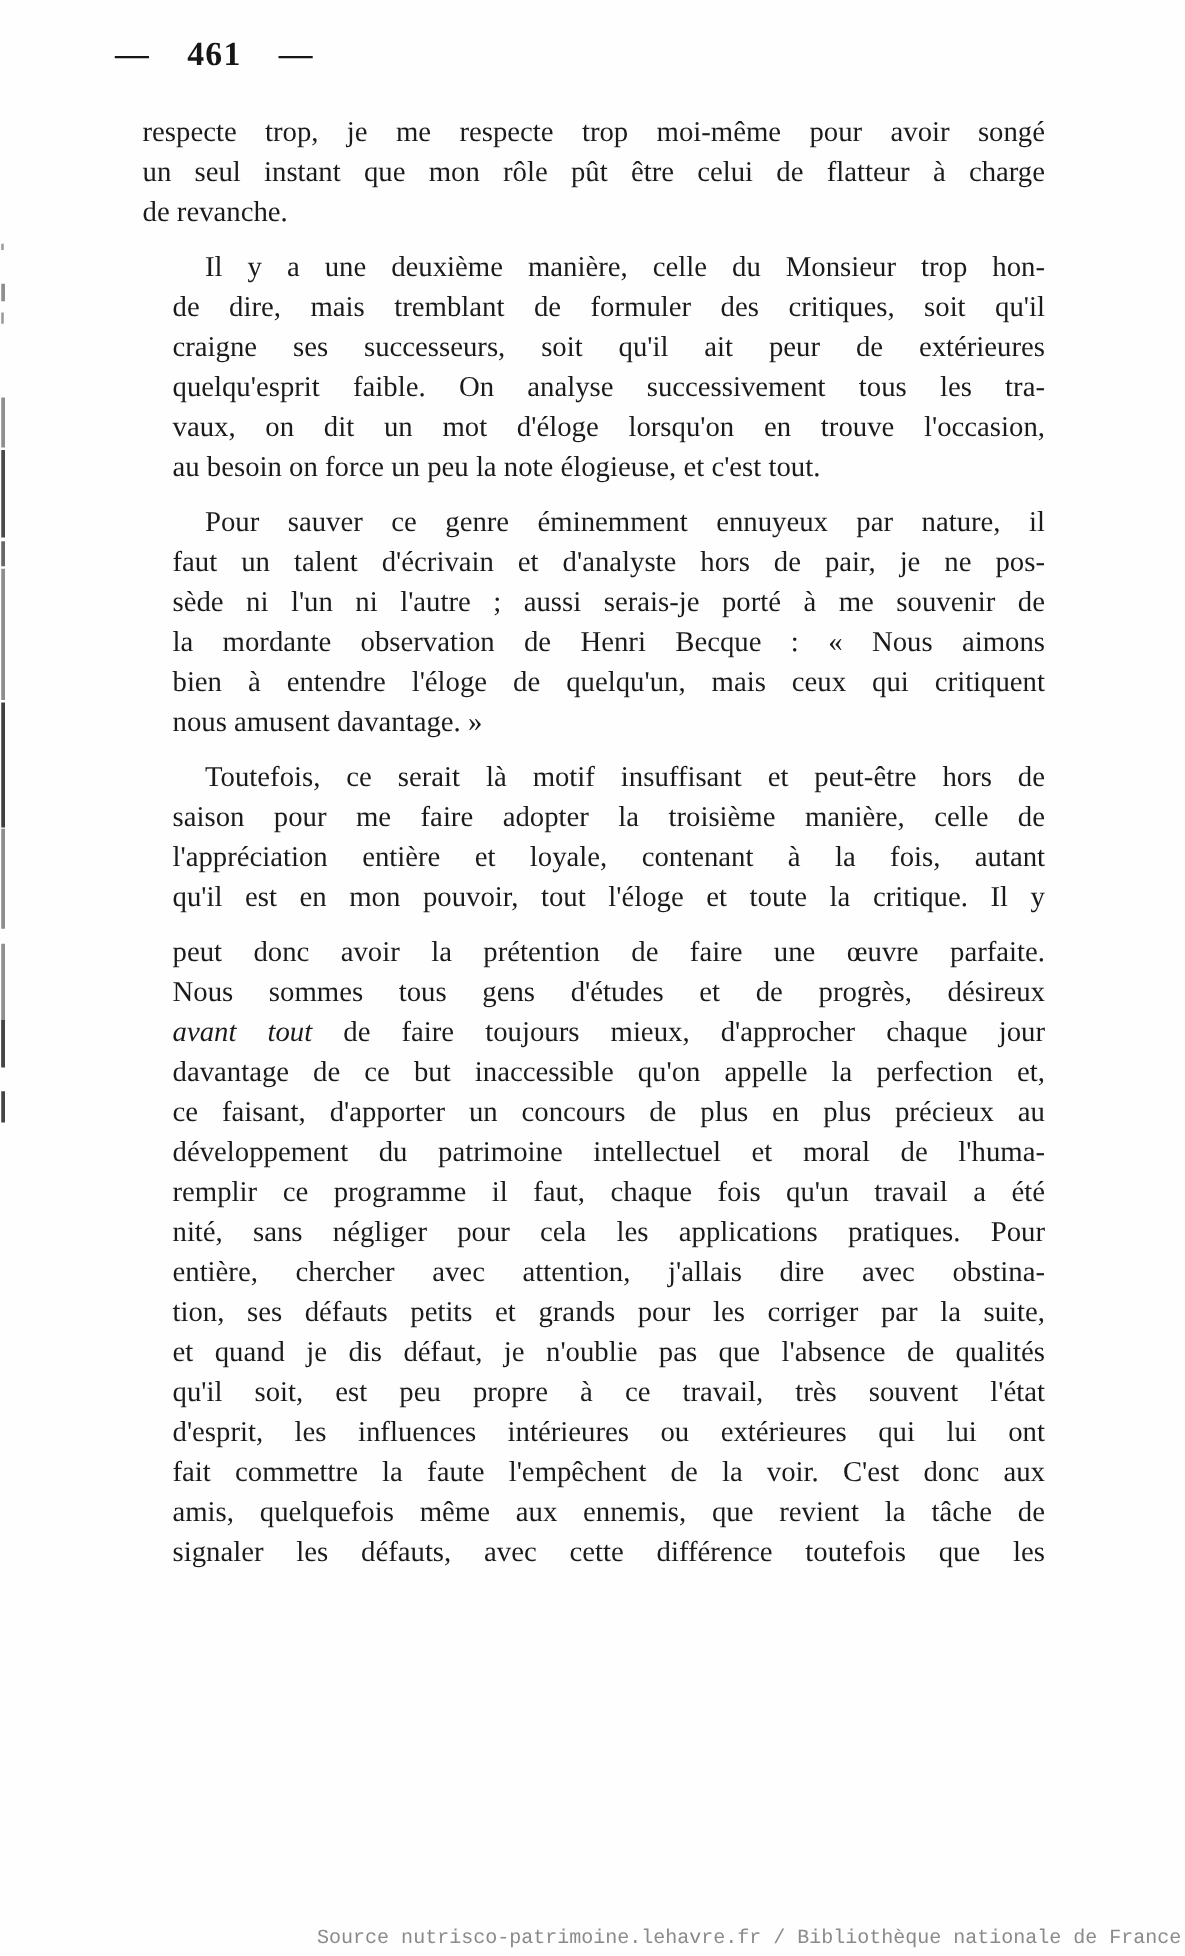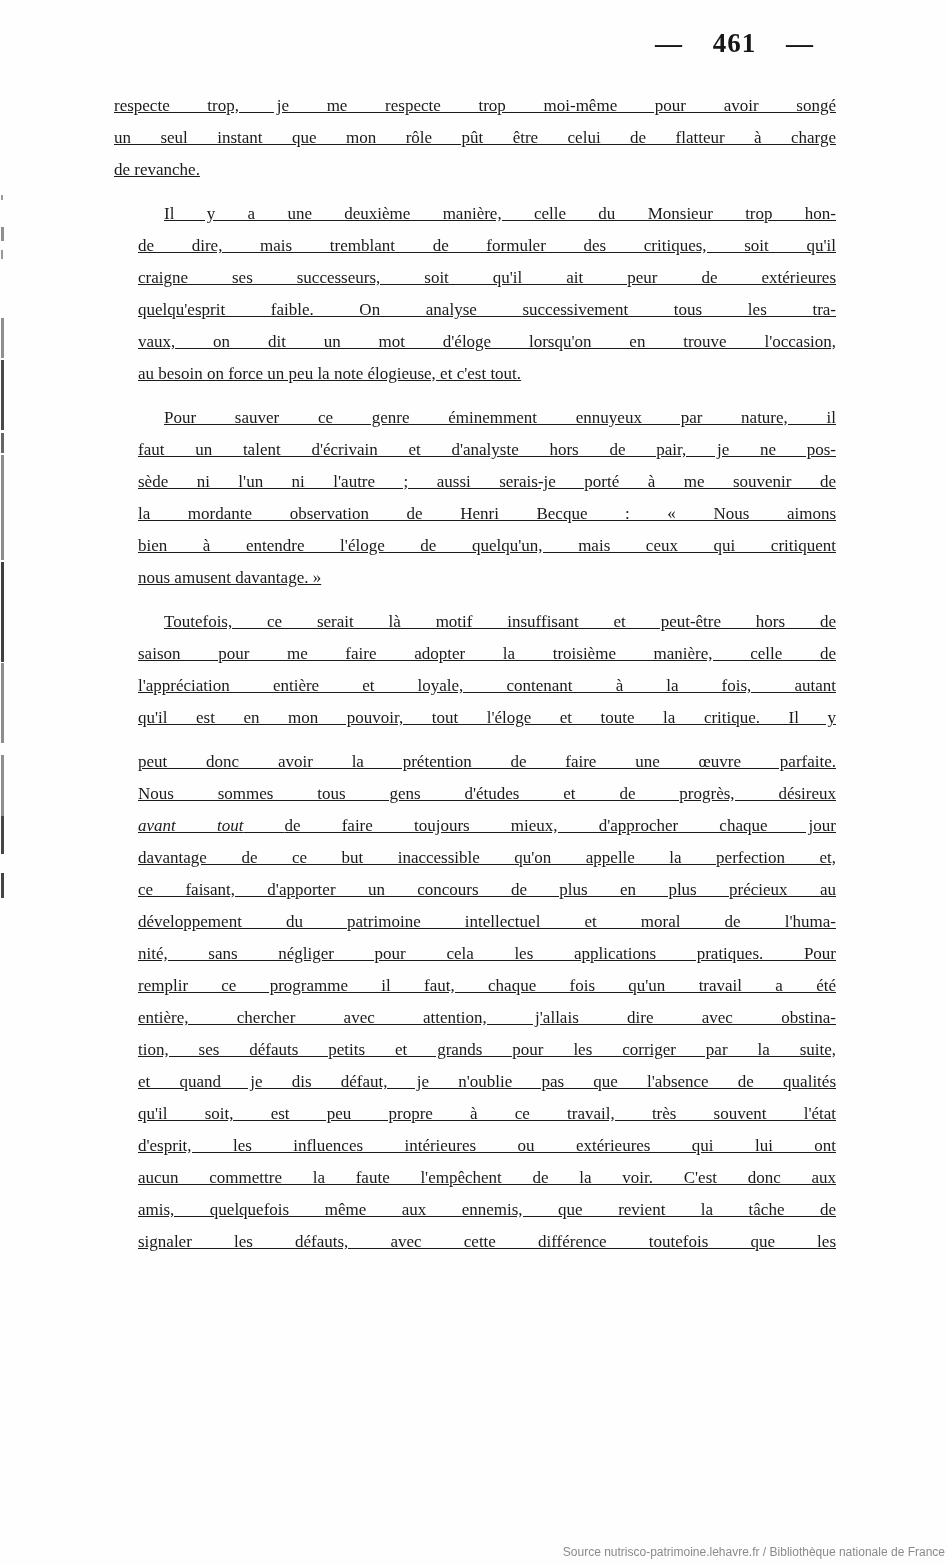--- a/index.html
+++ b/index.html
@@ -10,47 +10,46 @@
     color: #1b1b1b;
     position: relative;
     overflow: hidden;
   }
   .scan-page { position: absolute; inset: 0; background: #fefefe; }
 
   .page-number {
     position: absolute;
     top: 28px; left: 114px; width: 722px;
     transform: translateX(-22px);
-    text-align: right;
+    text-align: left;
     font-size: 27px; font-weight: bold;
     letter-spacing: 1px; word-spacing: 22px;
     color: #161616;
   }
 
   .text-block {
     position: absolute;
     top: 90px; left: 114px; width: 722px;
-    font-size: 17px;
+    font-size: 23px;
     line-height: 32px;
-    text-decoration: underline;
   }
   .para + .para { margin-top: 12px; margin-left: 24px; }
   .ln {
     text-align: justify;
     text-align-last: justify;
   }
   .ln.last { text-align-last: left; }
   .ln.ind  { text-indent: 26px; }
   .italic  { font-style: italic; }
 
   .footer-source {
     position: absolute;
     right: 3px; bottom: 6px;
-    font-family: Liberation Sans, sans-serif;
-    font-size: 12px;
+    font-family: Liberation Mono, monospace;
+    font-size: 16px;
     color: #8a8a8a;
     letter-spacing: 0px;
     white-space: nowrap;
   }
 
   .artifact { position: absolute; left: 1px; width: 3px; }
 </style>
 </head>
 <body>
 
@@ -104,28 +103,28 @@
       <div class="ln">qu'il est en mon pouvoir, tout l'éloge et toute la critique. Il y</div>
     </div>
 
     <div class="para">
       <div class="ln">peut donc avoir la prétention de faire une œuvre parfaite.</div>
       <div class="ln">Nous sommes tous gens d'études et de progrès, désireux</div>
       <div class="ln"><span class="italic">avant tout</span> <span>de faire toujours mieux, d'approcher chaque jour</span></div>
       <div class="ln">davantage de ce but inaccessible qu'on appelle la perfection et,</div>
       <div class="ln">ce faisant, d'apporter un concours de plus en plus précieux au</div>
       <div class="ln">développement du patrimoine intellectuel et moral de l'huma-</div>
+      <div class="ln">remplir ce programme il faut, chaque fois qu'un travail a été</div>
       <div class="ln">nité, sans négliger pour cela les applications pratiques. Pour</div>
-      <div class="ln">remplir ce programme il faut, chaque fois qu'un travail a été</div>
       <div class="ln">entière, chercher avec attention, j'allais dire avec obstina-</div>
       <div class="ln">tion, ses défauts petits et grands pour les corriger par la suite,</div>
       <div class="ln">et quand je dis défaut, je n'oublie pas que l'absence de qualités</div>
       <div class="ln">qu'il soit, est peu propre à ce travail, très souvent l'état</div>
       <div class="ln">d'esprit, les influences intérieures ou extérieures qui lui ont</div>
-      <div class="ln">aucun commettre la faute l'empêchent de la voir. C'est donc aux</div>
+      <div class="ln">fait commettre la faute l'empêchent de la voir. C'est donc aux</div>
       <div class="ln">amis, quelquefois même aux ennemis, que revient la tâche de</div>
       <div class="ln">signaler les défauts, avec cette différence toutefois que les</div>
     </div>
 
   </div>
 
   <div class="footer-source">Source nutrisco-patrimoine.lehavre.fr / Bibliothèque nationale de France</div>
 
 </div>
 

